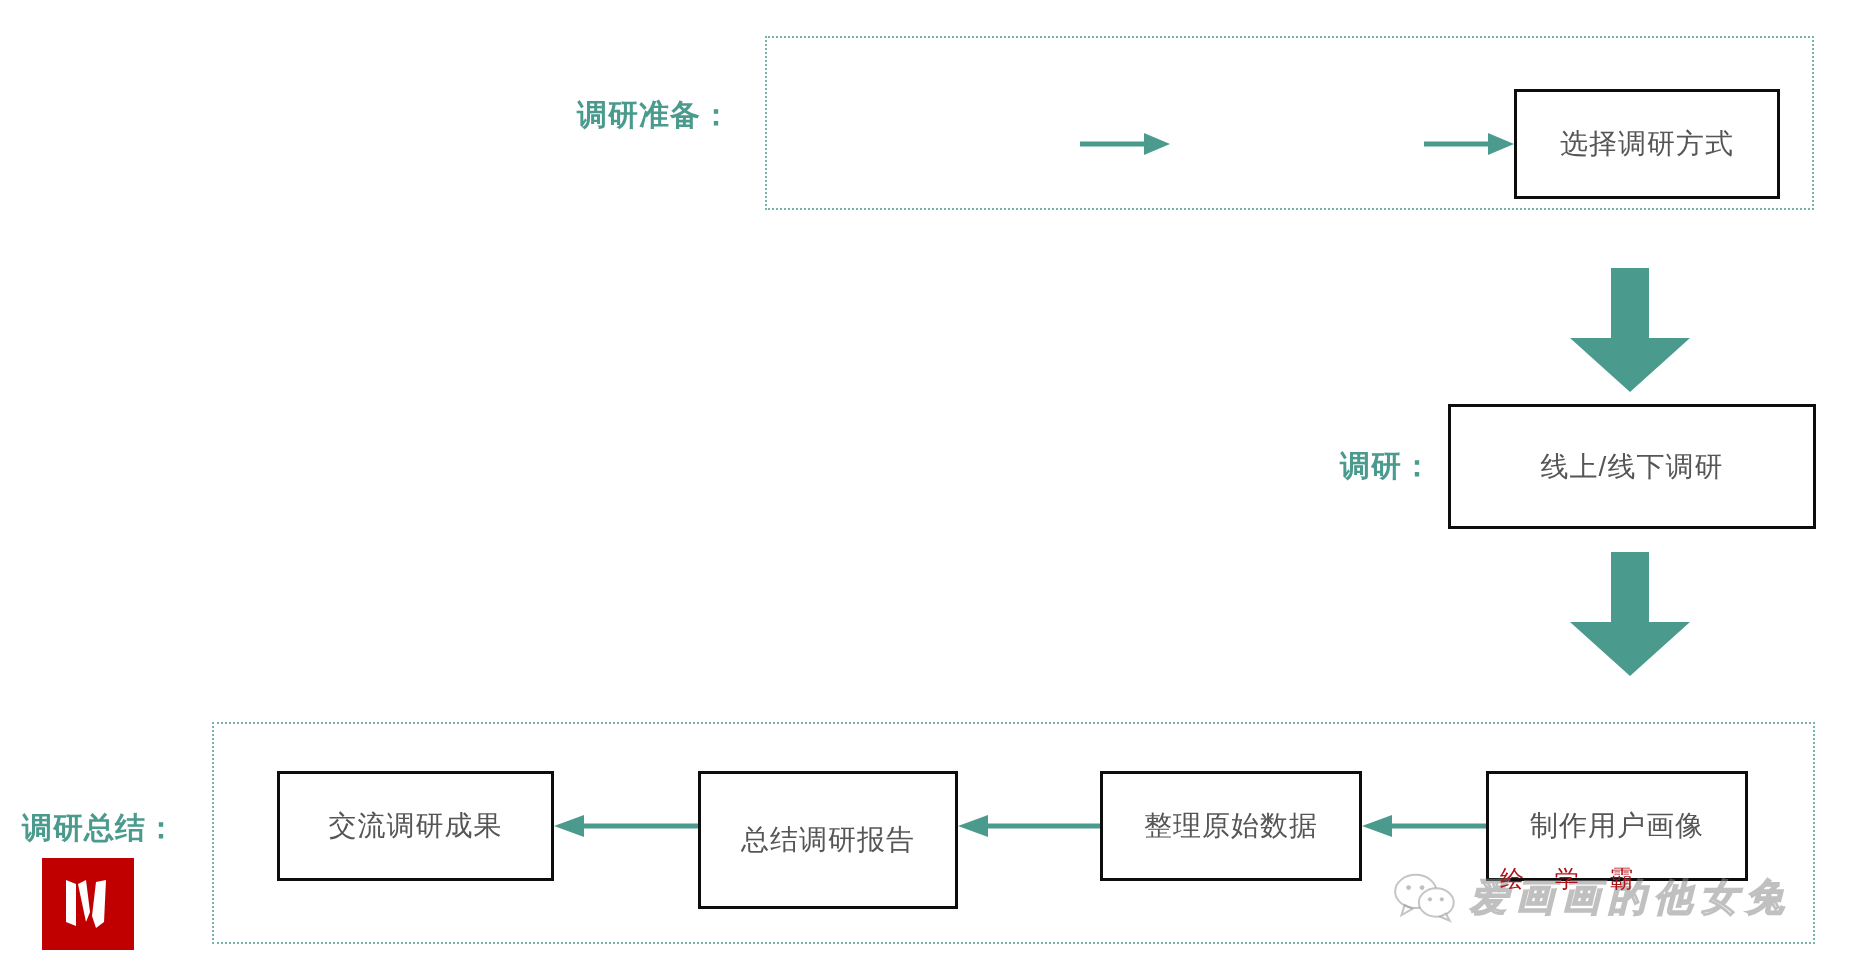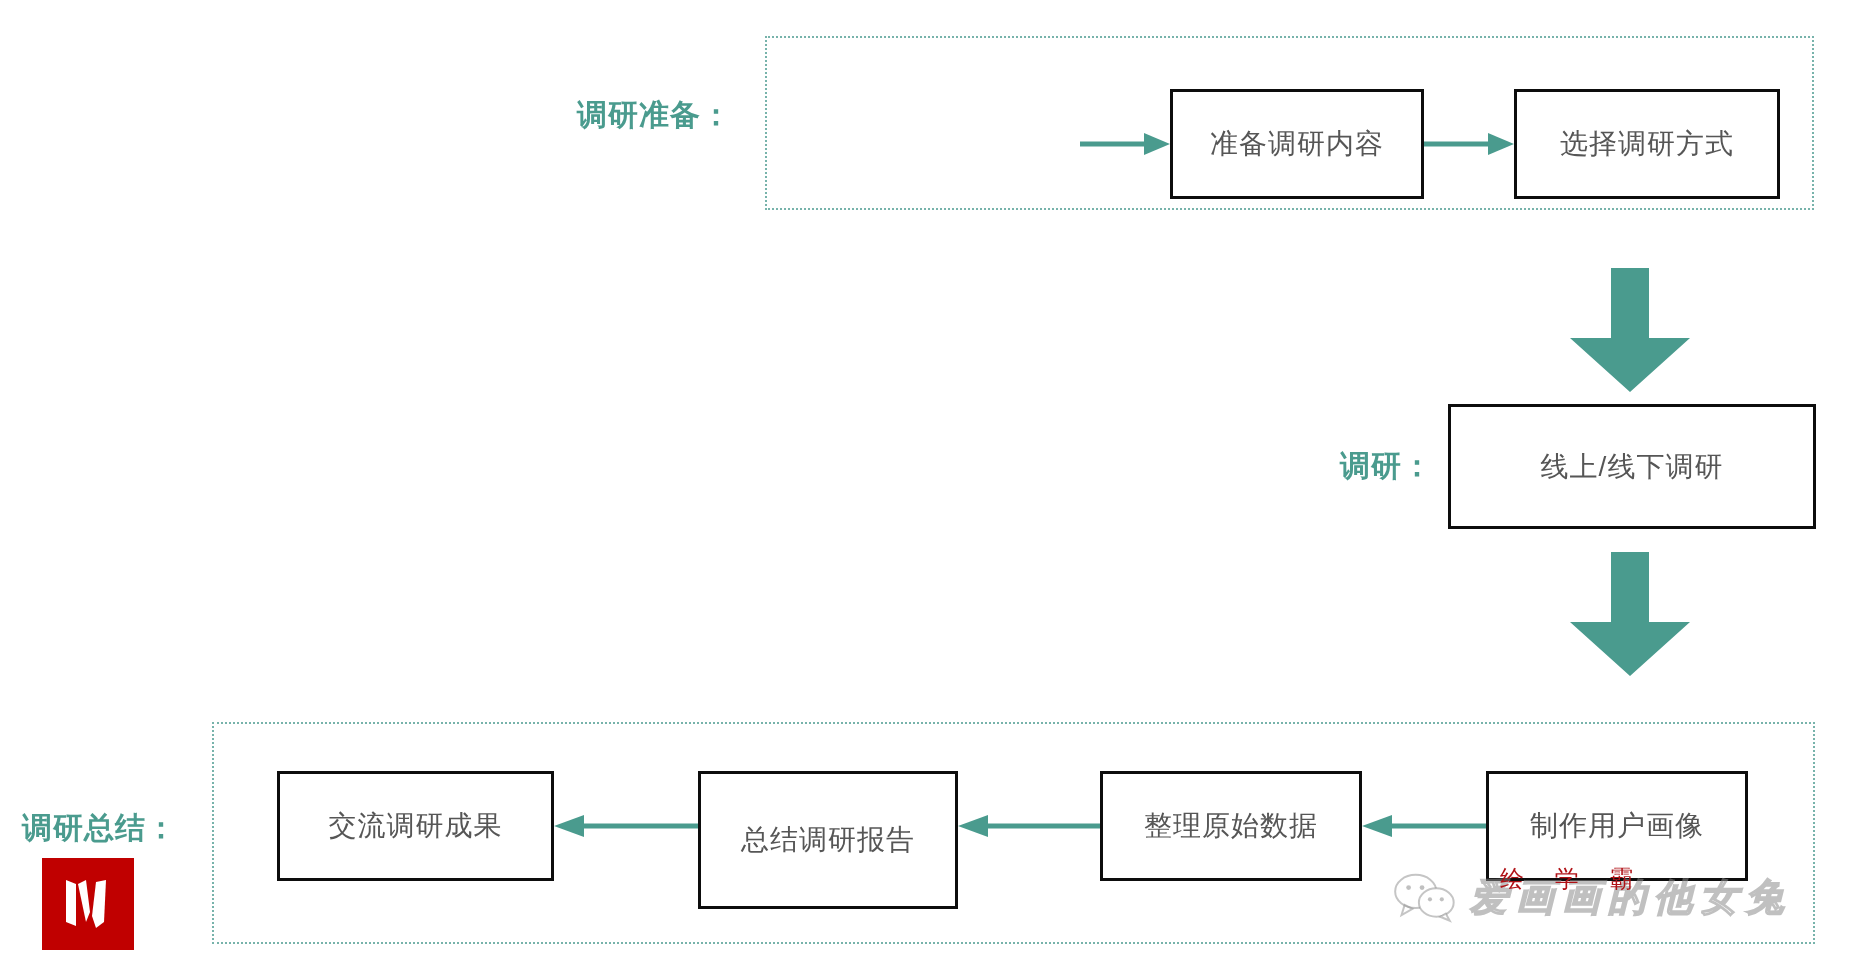--- a/index.html
+++ b/index.html
@@ -137,21 +137,20 @@
 </head>
 <body>
 
 <div id="canvas">
 
   <div id="group-prep" class="group-box"></div>
 
   <div id="label-prep" class="stage-label">调研准备：</div>
 
 
-  <div id="node-content" class="node">准备调研内容</div>
 
   <div id="node-method" class="node">选择调研方式</div>
 
   <svg id="arrow-plan-content" class="connector" viewBox="0 0 90 30">
     <line x1="0" y1="15" x2="68" y2="15" stroke="#4a9b8e" stroke-width="5"></line>
     <polygon points="64,4 90,15 64,26" fill="#4a9b8e"></polygon>
   </svg>
 
   <svg id="arrow-content-method" class="connector" viewBox="0 0 90 30">
     <line x1="0" y1="15" x2="68" y2="15" stroke="#4a9b8e" stroke-width="5"></line>

